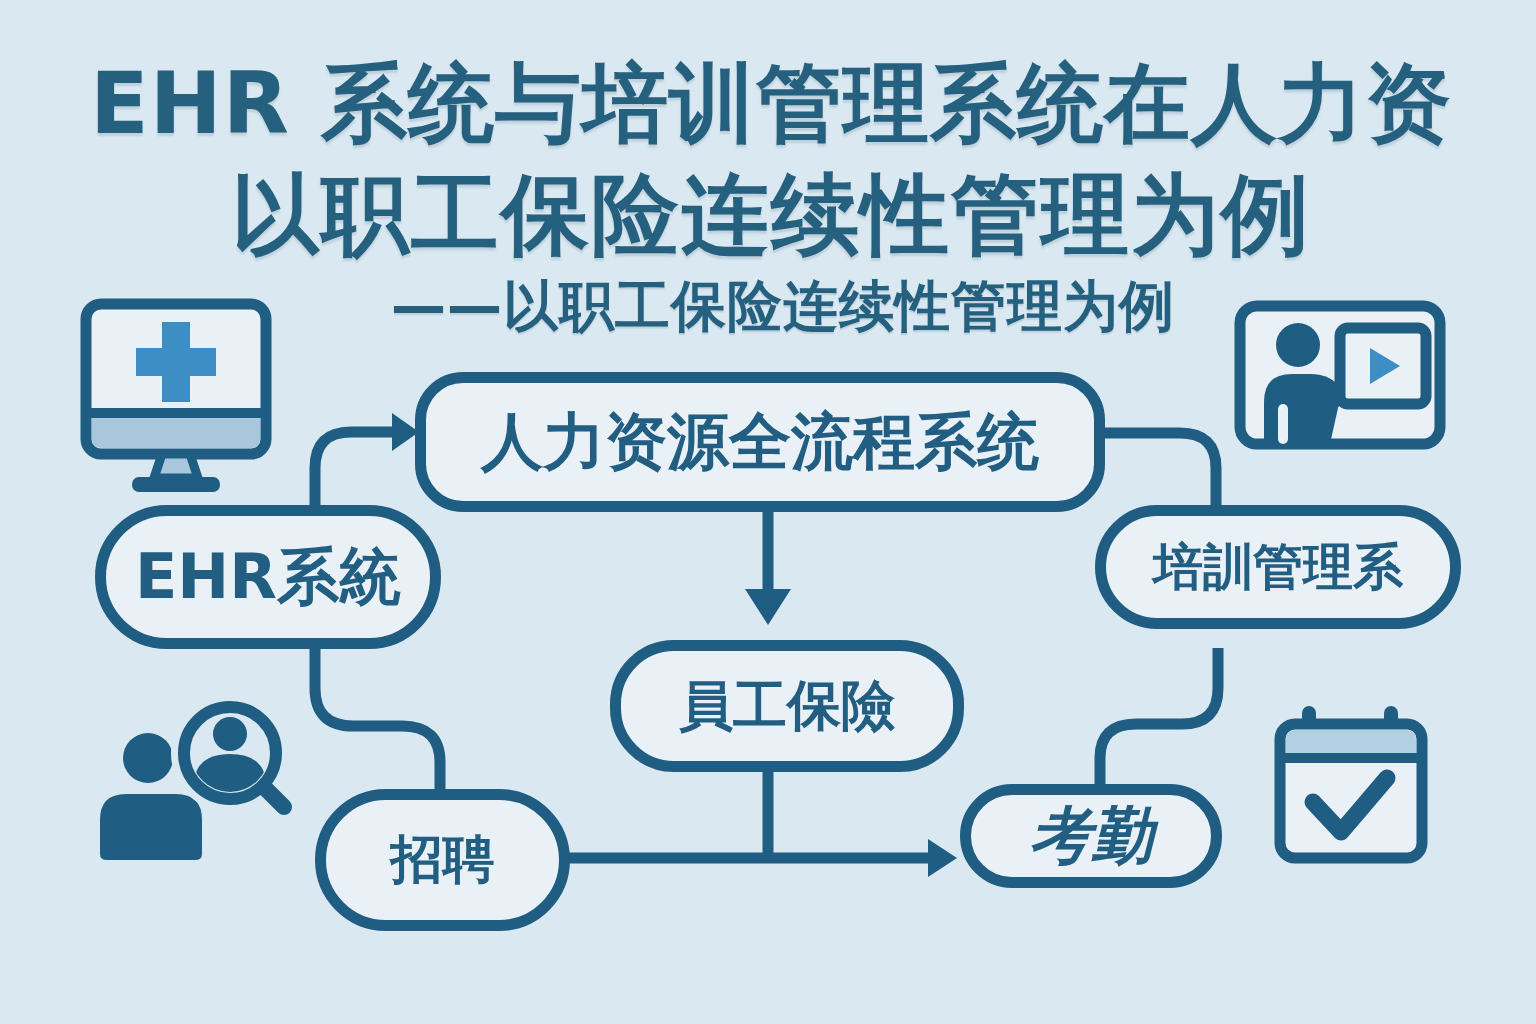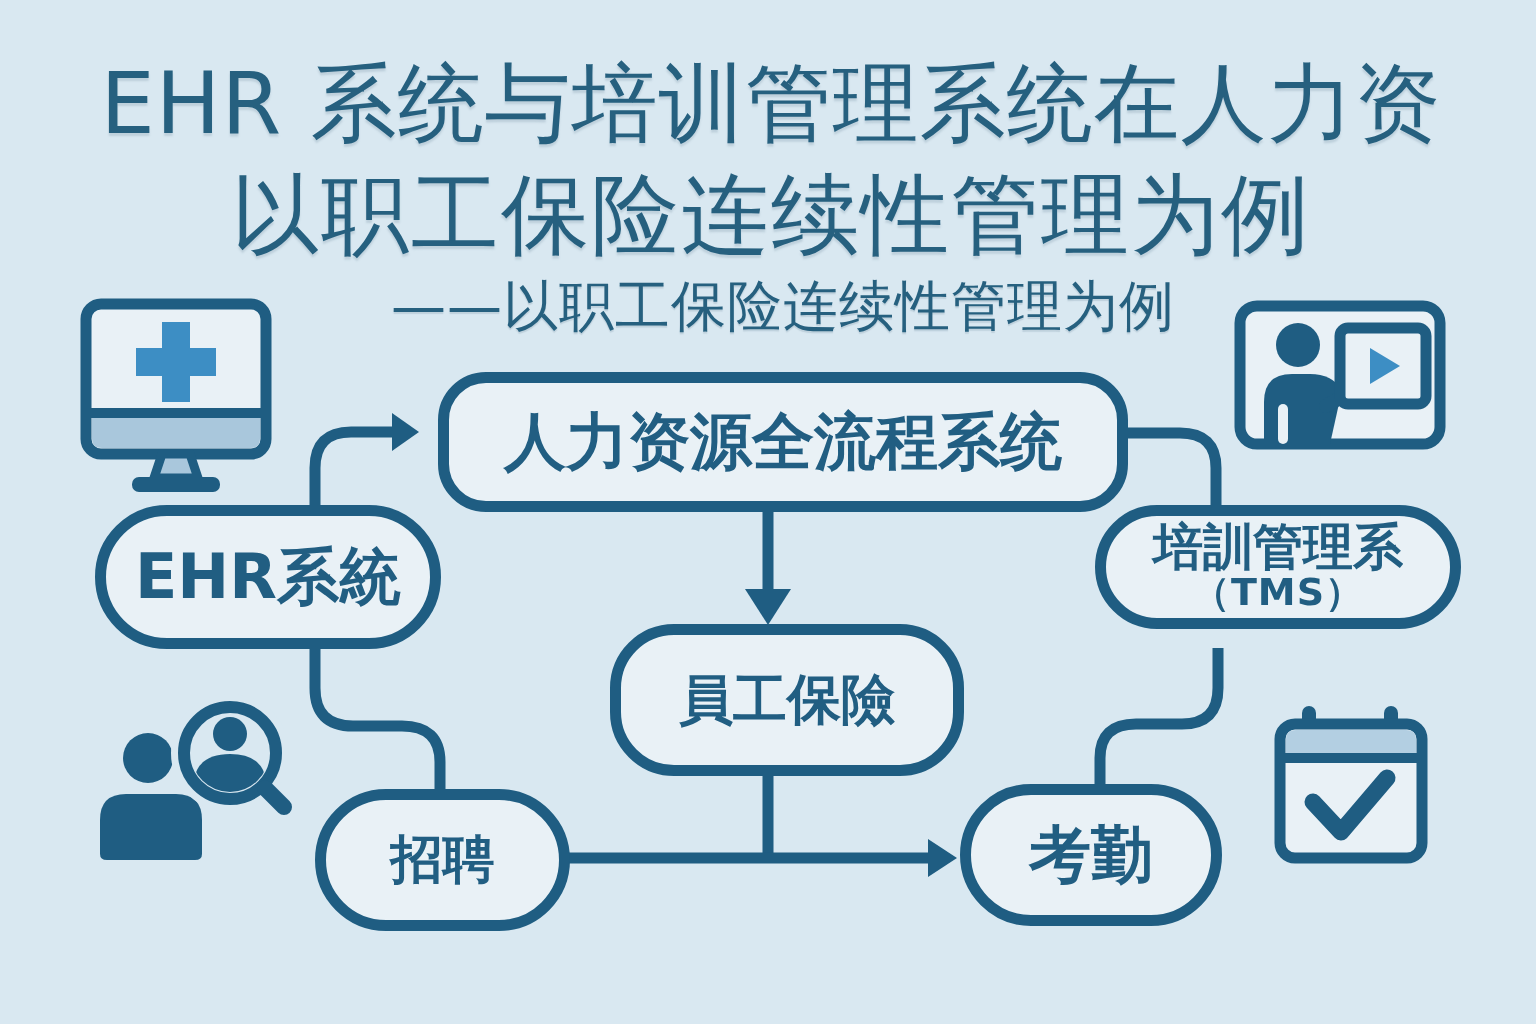--- a/index.html
+++ b/index.html
@@ -13,21 +13,21 @@
     height: 1024px;
     background: #d9e8f1;
     overflow: hidden;
   }
   
   .hdr {
     position: absolute;
     left: 0; right: 0;
     text-align: center;
     color: #26607f;
-    font-weight: 400;
+    font-weight: 700;
     text-shadow: 0 3px 2px rgba(110,140,160,0.25);
     white-space: nowrap;
     padding-left: 6px;
   }
   #title1 { top: 46px;  font-size: 86px; letter-spacing: 1px; }
   #title2 { top: 156px; font-size: 88px; letter-spacing: 2px; }
   #subtitle { top: 270px; font-size: 55px; letter-spacing: 1px; text-shadow: 0 2px 1px rgba(110,140,160,0.25); margin-left: 24px; }
 
   
   .node {
@@ -37,27 +37,27 @@
     background: #e9f1f6;
     color: #215e82;
     font-weight: 800;
     display: flex;
     flex-direction: column;
     align-items: center;
     justify-content: center;
     text-align: center;
     white-space: nowrap;
   }
-  #node-hr         { left: 415px;  top: 372px; width: 690px; height: 140px; border-radius: 48px; font-size: 62px; margin-left: 23px; }
+  #node-hr         { left: 415px;  top: 372px; width: 690px; height: 140px; border-radius: 48px; font-size: 62px; }
   #node-ehr        { left: 95px;   top: 505px; width: 346px; height: 144px; border-radius: 74px; font-size: 62px; }
   #node-tms        { left: 1095px; top: 505px; width: 366px; height: 124px; border-radius: 74px; font-size: 50px; line-height: 1.05; }
   #node-tms .sub   { font-size: 38px; letter-spacing: 1px; }
-  #node-insurance  { left: 610px;  top: 624px; width: 354px; height: 152px; border-radius: 64px; font-size: 54px; }
+  #node-insurance  { left: 610px;  top: 640px; width: 354px; height: 132px; border-radius: 64px; font-size: 54px; }
   #node-recruit    { left: 315px;  top: 789px; width: 255px; height: 142px; border-radius: 72px; font-size: 52px; }
-  #node-attendance { left: 960px;  top: 784px; width: 262px; height: 142px; border-radius: 72px; font-size: 62px; }
+  #node-attendance { left: 960px;  top: 784px; width: 262px; height: 104px; border-radius: 72px; font-size: 62px; font-style: italic; }
 
   
   .layer { position: absolute; left: 0; top: 0; }
   .icon-svg { position: absolute; }
 </style>
 </head>
 <body>
 
 <div id="canvas">
 
@@ -83,21 +83,20 @@
   </svg>
 
   <div class="node" id="node-hr">
     <span>人力资源全流程系统</span>
   </div>
   <div class="node" id="node-ehr">
     <span>EHR系統</span>
   </div>
   <div class="node" id="node-tms">
     <span>培訓管理系</span>
-    <span class="sub">（TMS）</span>
   </div>
   <div class="node" id="node-insurance">
     <span>員工保險</span>
   </div>
   <div class="node" id="node-recruit">
     <span>招聘</span>
   </div>
   <div class="node" id="node-attendance">
     <span>考勤</span>
   </div>

